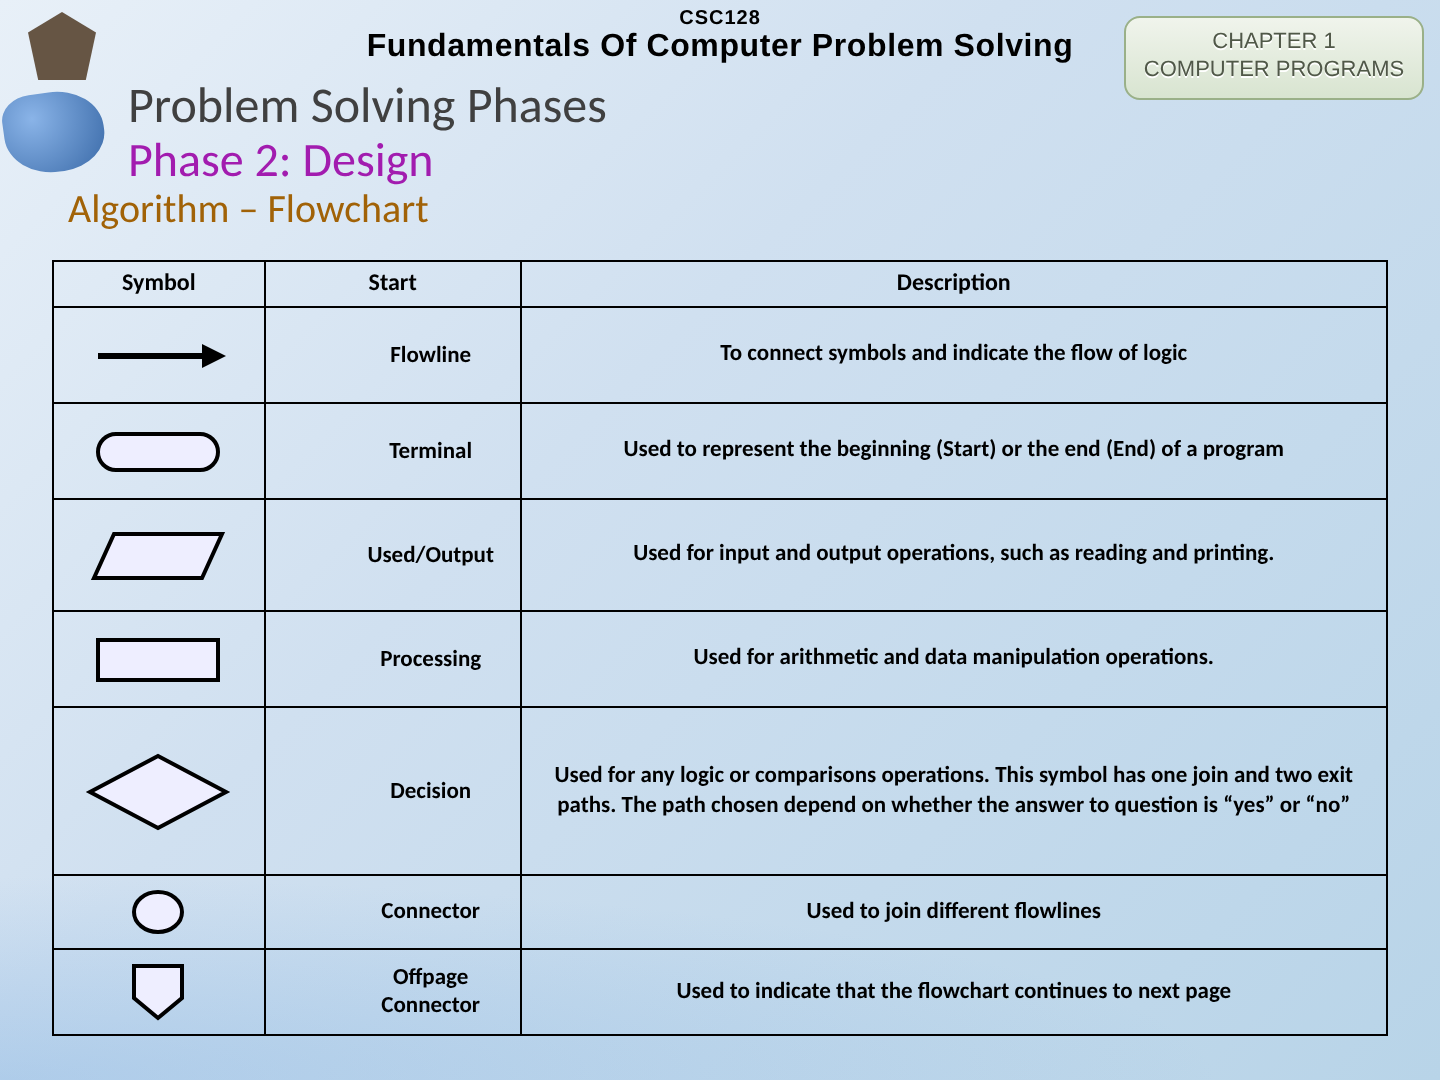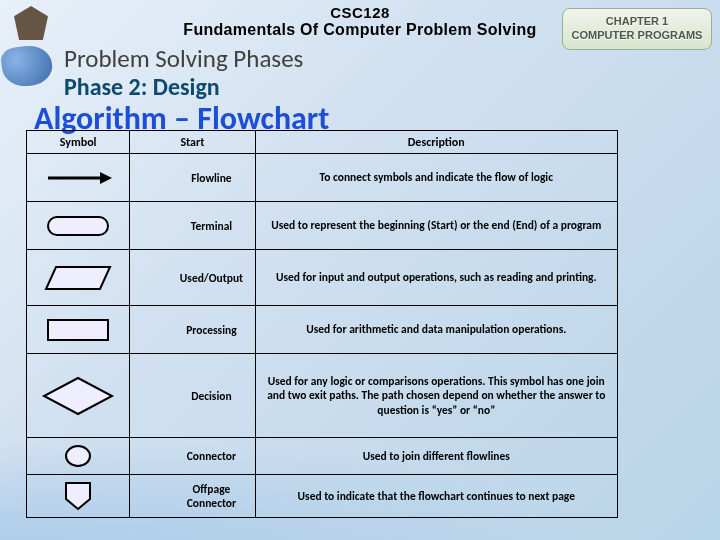--- a/index.html
+++ b/index.html
@@ -17,40 +17,40 @@
     background: radial-gradient(ellipse at bottom left, rgba(100,160,220,0.3) 0%, transparent 60%);
     pointer-events: none;
   }
   .header {
     text-align: center;
     padding: 4px 0 2px;
   }
   .course-code {
     font-weight: 900;
     font-family: Arial, sans-serif;
-    font-size: 15px;
+    font-size: 10px;
     letter-spacing: 0.5px;
   }
   .course-title {
     font-weight: 900;
     font-family: Arial, sans-serif;
     font-size: 16px;
     letter-spacing: 0.3px;
   }
   .chapter-badge {
     position: absolute;
     top: 8px; right: 8px;
     width: 150px;
     background: linear-gradient(180deg, #f0f4ec 0%, #d8e4d0 100%);
     border: 1px solid #9ab088;
     border-radius: 8px;
     padding: 6px 4px;
     text-align: center;
     font-family: "Cooper Black", Arial, serif;
-    font-weight: 700;
+    font-weight: 400;
     font-size: 11px;
     line-height: 1.25;
     color: #505848;
     text-shadow: 0 1px 0 #fff;
   }
   .logo-area {
     position: absolute;
     top: 6px; left: 6px;
     width: 52px; height: 52px;
   }
@@ -76,36 +76,36 @@
     margin-left: 64px;
     margin-top: 2px;
   }
   .titles h1 {
     font-size: 25px;
     font-weight: 500;
     color: #404040;
   }
   .titles h2 {
     font-size: 24px;
-    font-weight: 700;
-    color: #0c4a6e;
+    font-weight: 400;
+    color: #a21caf;
     margin-top: -2px;
   }
   .titles h3 {
-    font-size: 32px;
-    font-weight: 700;
-    color: #1d4ed8;
+    font-size: 20px;
+    font-weight: 400;
+    color: #a16207;
     margin-left: -30px;
     margin-top: -2px;
   }
   table.flow {
     position: absolute;
     top: 130px;
     left: 26px;
-    width: 592px;
+    width: 668px;
     border-collapse: collapse;
     font-size: 11.5px;
     background: rgba(255,255,255,0.0);
   }
   table.flow th, table.flow td {
     border: 1px solid #000;
     padding: 4px 6px;
     text-align: center;
     vertical-align: middle;
   }

